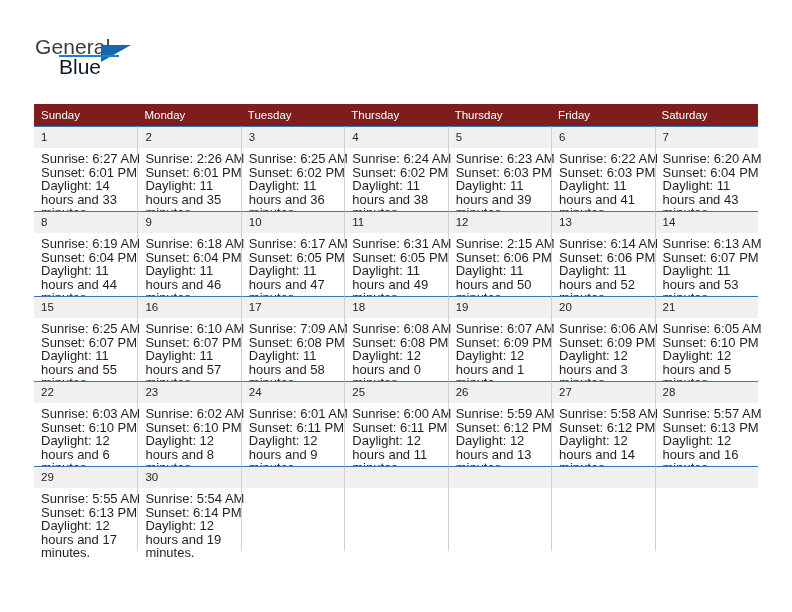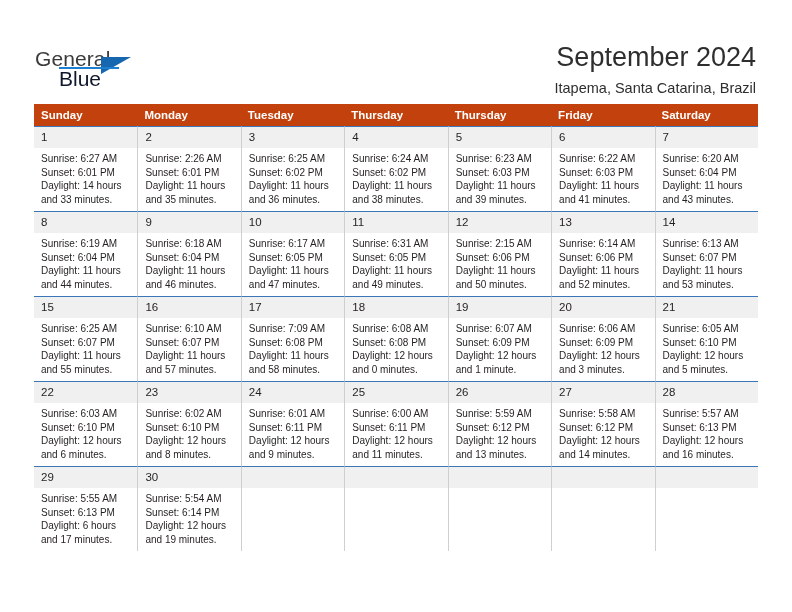--- a/index.html
+++ b/index.html
@@ -16,21 +16,21 @@
   }
   .page {
     position: relative;
     width: 792px;
     height: 612px;
   }
 
   
   .top-bar {
     position: absolute;
-    left: 0; top: 12px;
+    left: 0; top: 0;
     width: 792px;
     height: 96px;
   }
   .logo {
     position: absolute;
     left: 35px;
     top: 36px;
     width: 150px;
     height: 48px;
   }
@@ -92,24 +92,24 @@
   
   .calendar {
     position: absolute;
     left: 34px;
     top: 104px;
     width: 724px;
     border-collapse: collapse;
     table-layout: fixed;
   }
   .calendar th {
-    background: #c2410c;
+    background: #7f1d1d;
     color: #ffffff;
     font-size: 11.5px;
-    font-weight: 700;
+    font-weight: 400;
     text-align: left;
     padding: 5px 0 5px 7px;
     height: 11px;
     border: none;
   }
   .calendar td {
     vertical-align: top;
     padding: 0;
     border: none;
     width: 103.4px;
@@ -133,21 +133,21 @@
     color: #231f20;
     padding: 4px 0 4px 7px;
     line-height: 13px;
     height: 13px;
   }
   .daycell.empty .daynum {
     color: transparent;
   }
   .details {
     padding: 4px 4px 0 7px;
-    font-size: 10px;
+    font-size: 13px;
     line-height: 13.6px;
     color: #231f20;
   }
   .details div {
     white-space: nowrap;
   }
   .details .wrap {
     white-space: normal;
   }
 </style>
@@ -158,24 +158,20 @@
 
   <div class="top-bar">
 
     <div class="logo">
       <span class="logo-general">General</span>
       <span class="logo-tri"></span>
       <span class="logo-rule"></span>
       <span class="logo-blue">Blue</span>
     </div>
 
-    <div class="title-block">
-      <div class="month-title">September 2024</div>
-      <div class="location">Itapema, Santa Catarina, Brazil</div>
-    </div>
 
   </div>
 
   <table class="calendar">
     <thead>
       <tr id="weekday-row">
           <th>Sunday</th>
           <th>Monday</th>
           <th>Tuesday</th>
           <th>Thursday</th>
@@ -473,21 +469,21 @@
             </div>
           </td>
         </tr>
         <tr>
           <td>
             <div class="daycell first-col">
               <div class="daynum">29</div>
               <div class="details">
                 <div>Sunrise: 5:55 AM</div>
                 <div>Sunset: 6:13 PM</div>
-                <div class="wrap">Daylight: 6 hours and 17 minutes.</div>
+                <div class="wrap">Daylight: 12 hours and 17 minutes.</div>
               </div>
             </div>
           </td>
           <td>
             <div class="daycell">
               <div class="daynum">30</div>
               <div class="details">
                 <div>Sunrise: 5:54 AM</div>
                 <div>Sunset: 6:14 PM</div>
                 <div class="wrap">Daylight: 12 hours and 19 minutes.</div>

